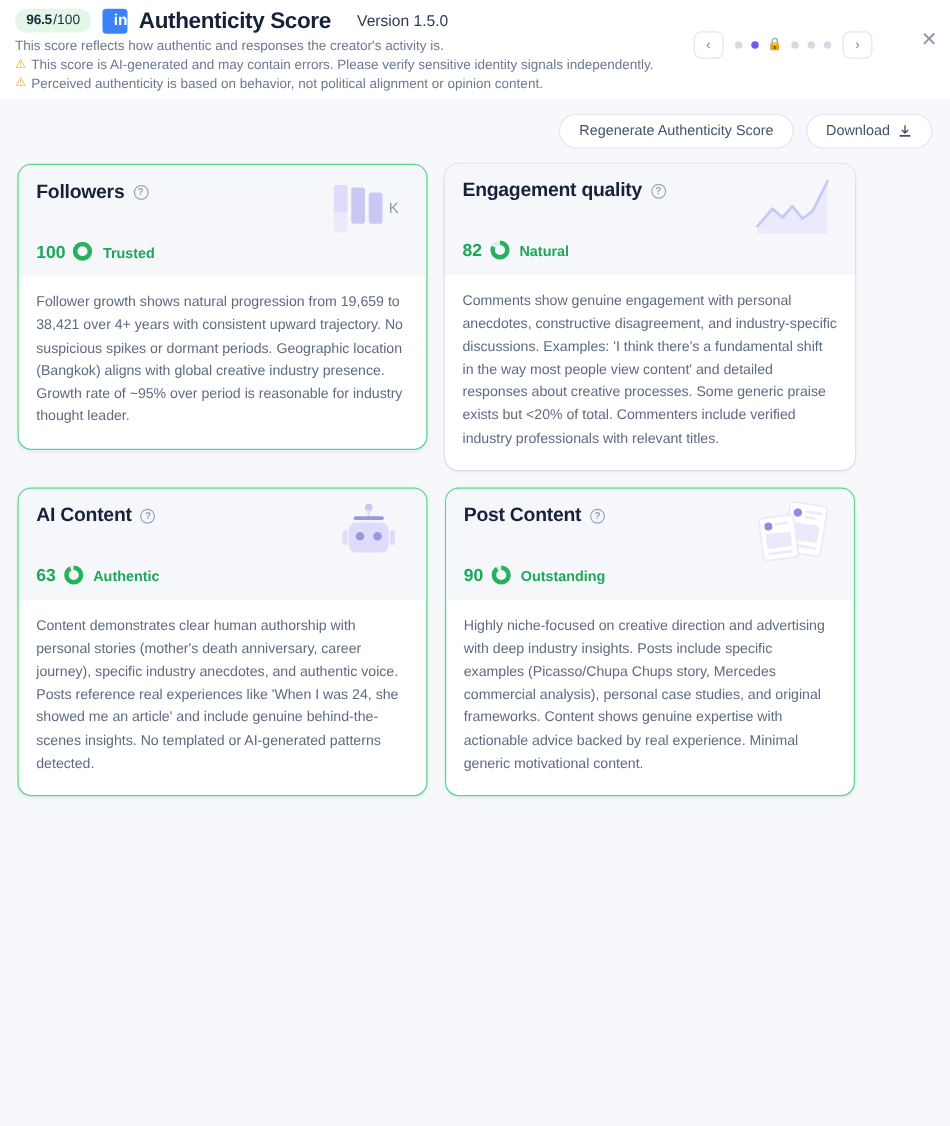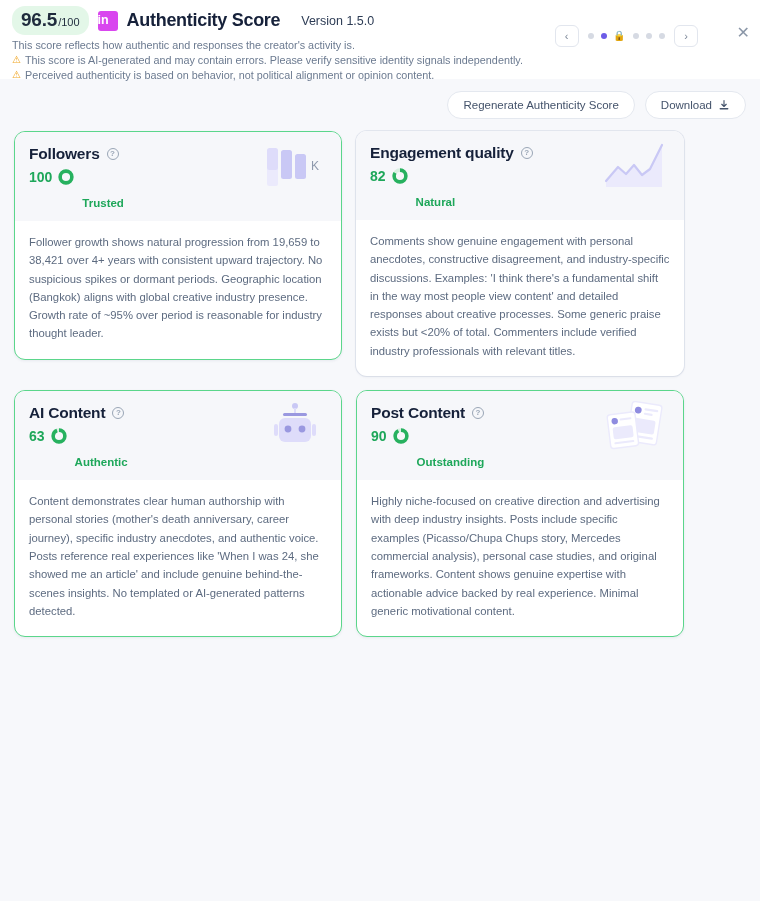--- a/index.html
+++ b/index.html
@@ -12,25 +12,25 @@
   .page { position: relative; width: 760px; height: 901px; overflow: hidden; background: #f7f8fb; }
 
   
   .header { position: relative; background: #ffffff; padding: 6px 12px 8px 12px; height: 79px; }
   .head-row { display: flex; align-items: center; gap: 9px; }
   .score-pill {
     background: #e3f7e8; color: #1f2b3d; border-radius: 13px;
     padding: 3px 9px 4px 9px; display: flex; align-items: baseline; gap: 1px;
     font-weight: 600;
   }
-  .score-pill .big { font-size: 19px; letter-spacing: -0.2px; }
+  .score-pill .big { font-size: 11px; letter-spacing: -0.2px; }
   .score-pill .small { font-size: 11px; font-weight: 400; }
   .li-logo {
-    width: 20px; height: 20px; border-radius: 3px; background: #d946ef;
-    display: flex; align-items: center; justify-content: flex-start;
+    width: 20px; height: 20px; border-radius: 3px; background: #3b82f6;
+    display: flex; align-items: center; justify-content: flex-end;
     color: #fff; font-size: 12.5px; font-weight: 700; line-height: 1;
     padding-bottom: 1px;
   }
   .title { font-size: 18px; font-weight: 600; color: #16213a; letter-spacing: -0.3px; }
   .version { font-size: 12.5px; color: #2d3c55; margin-left: 12px; }
   .sub { font-size: 10.8px; color: #6b7a90; margin-top: 4px; }
   .warn { font-size: 10.8px; color: #6b7a90; margin-top: 3px; display: flex; align-items: center; gap: 4px; }
   .warn-ico { color: #f0a92c; font-size: 10px; line-height: 1; }
 
   
@@ -63,21 +63,21 @@
   }
   .card.flag { box-shadow: 0 1px 3px rgba(30,45,80,.07); border: 1px solid #5bd68b; }
   .card-head { background: #f6f7fa; padding: 13px 14px 12px 14px; position: relative; min-height: 68px; }
   .ch-title { display: flex; align-items: center; gap: 7px; }
   .ch-title h3 { font-size: 15.5px; font-weight: 600; color: #16213a; letter-spacing: -0.2px; }
   .q-ico {
     width: 12px; height: 12px; border-radius: 50%; border: 1.2px solid #9aa6b6;
     color: #9aa6b6; font-size: 8px; display: flex; align-items: center; justify-content: center;
     line-height: 1; font-weight: 700;
   }
-  .ch-score { display: flex; align-items: flex-start; gap: 6px; margin-top: 6px; }
+  .ch-score { display: flex; align-items: flex-end; gap: 6px; margin-top: 6px; }
   .ch-num { font-size: 14px; font-weight: 600; color: #1ea75a; }
   .ch-label { font-size: 11.5px; font-weight: 600; color: #1ea75a; margin-left: 2px; margin-top: 28px; }
   .card-body { padding: 12px 14px 16px 14px; font-size: 11.3px; line-height: 1.62; color: #5d6b80; }
   .card-art { position: absolute; right: 12px; top: 10px; width: 68px; height: 50px; }
 </style>
 </head>
 <body>
 
 <div class="page">
 

